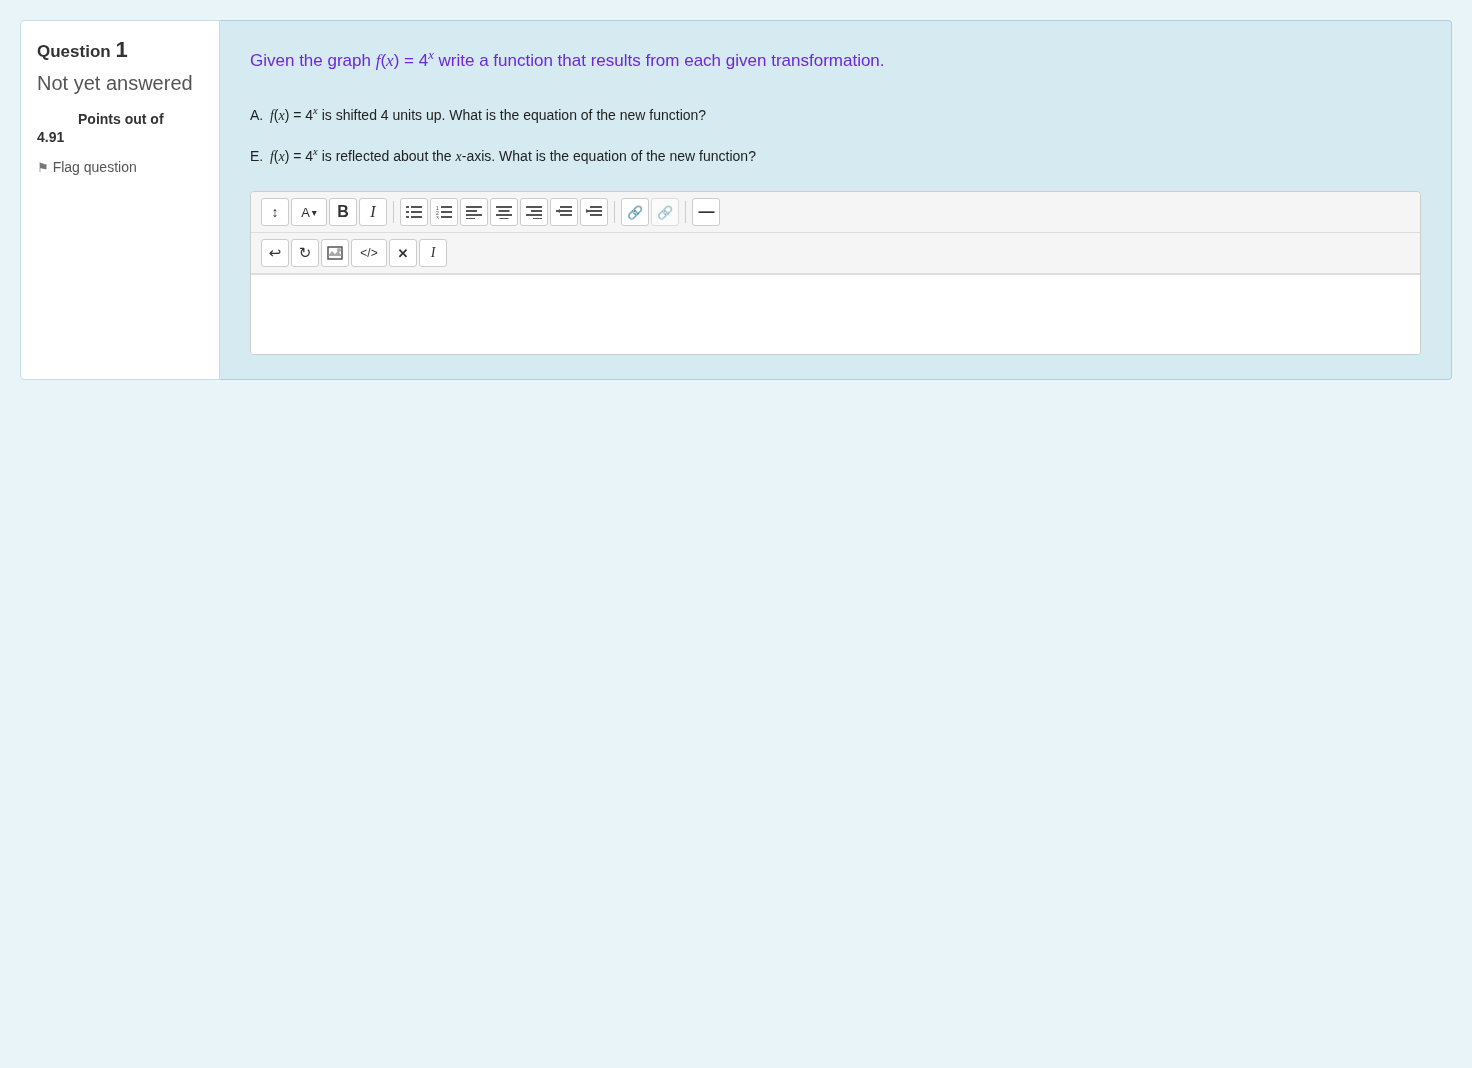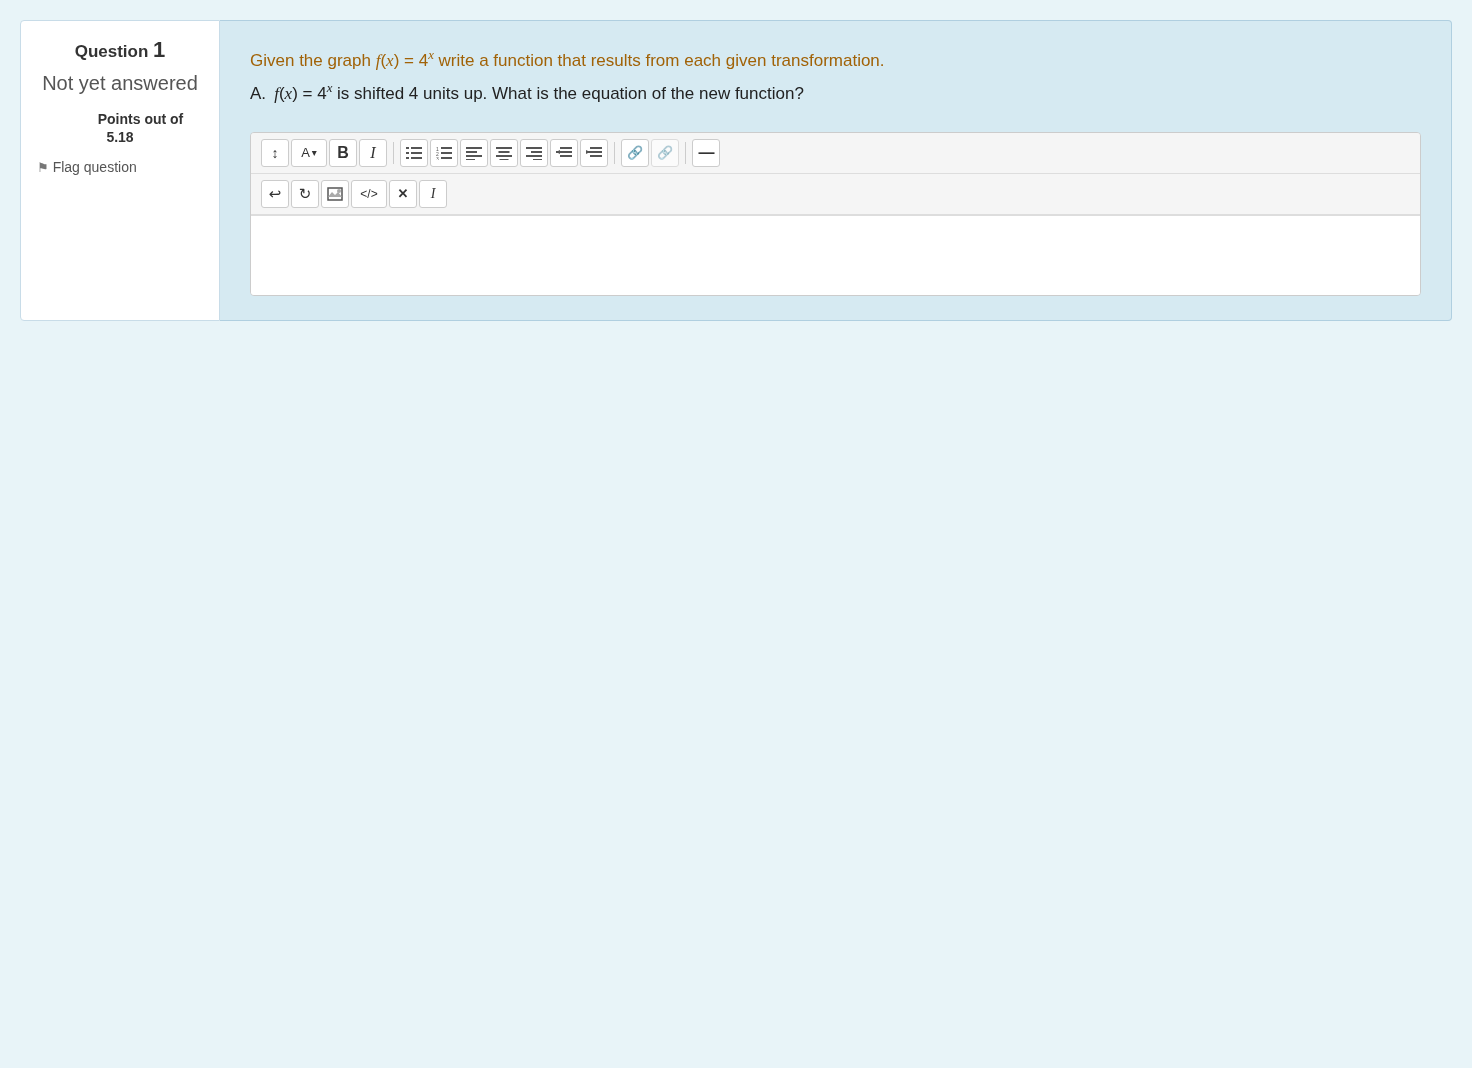--- a/index.html
+++ b/index.html
@@ -18,21 +18,20 @@
       margin: 0 auto;
     }
     .sidebar {
       width: 200px;
       min-width: 200px;
       background: #fff;
       border: 1px solid #c8dce8;
       padding: 16px;
       border-radius: 4px 0 0 4px;
       flex-shrink: 0;
-      text-align: center;
     }
     .question-label {
       font-size: 17px;
       font-weight: bold;
       margin-bottom: 6px;
       color: #333;
     }
     .question-number {
       font-size: 22px;
       font-weight: bold;
@@ -72,25 +71,25 @@
       flex: 1;
       background: #d6eaf2;
       border: 1px solid #b0cfe0;
       border-left: none;
       padding: 24px 30px;
       border-radius: 0 4px 4px 0;
     }
     .question-text {
       font-size: 17px;
       line-height: 1.6;
-      color: #a16207;
-      margin-bottom: 4px;
+      color: #6d28d9;
+      margin-bottom: 28px;
     }
     .sub-question {
-      font-size: 17px;
+      font-size: 14px;
       line-height: 1.65;
       color: #222;
       margin-bottom: 16px;
     }
     .toolbar-area {
       background: #f0f0f0;
       border: 1px solid #ccc;
       border-radius: 4px;
       margin-top: 24px;
       overflow: hidden;
@@ -153,39 +152,42 @@
 
 <div class="page-wrapper">
 
   <div class="sidebar">
     <div class="question-label">
       <span>Question</span>
       <span class="question-number">1</span>
     </div>
     <div class="not-answered">Not yet answered</div>
     <div class="points-label">Points out of</div>
-    <div class="points-value">5.18</div>
+    <div class="points-value">4.91</div>
     <div class="flag-question">
       <span class="flag-icon">⚑</span>
       <span>Flag question</span>
     </div>
   </div>
 
   <div class="main-content">
     <div class="question-text">
       Given the graph <span class="math-func">f</span>(<span class="math-func">x</span>) = 4<sup>x</sup> write a function that results from each given transformation.
     </div>
 
     <div class="sub-question">
       A.  <span class="math-func">f</span>(<span class="math-func">x</span>) = 4<sup>x</sup> is shifted 4 units up. What is the equation of the new function?
     </div>
 
 
 
 
+    <div class="sub-question">
+      E.  <span class="math-func">f</span>(<span class="math-func">x</span>) = 4<sup>x</sup> is reflected about the <span class="math-func">x</span>-axis. What is the equation of the new function?
+    </div>
 
 
     <div class="toolbar-area">
       <div class="toolbar-row">
         <button class="tb-btn" title="Special character">↕</button>
         <button class="tb-btn tb-btn-font" title="Font family">
           <span>A</span>
           <span class="tb-dropdown-arrow">▾</span>
         </button>
         <button class="tb-btn tb-btn-bold" title="Bold">B</button>

